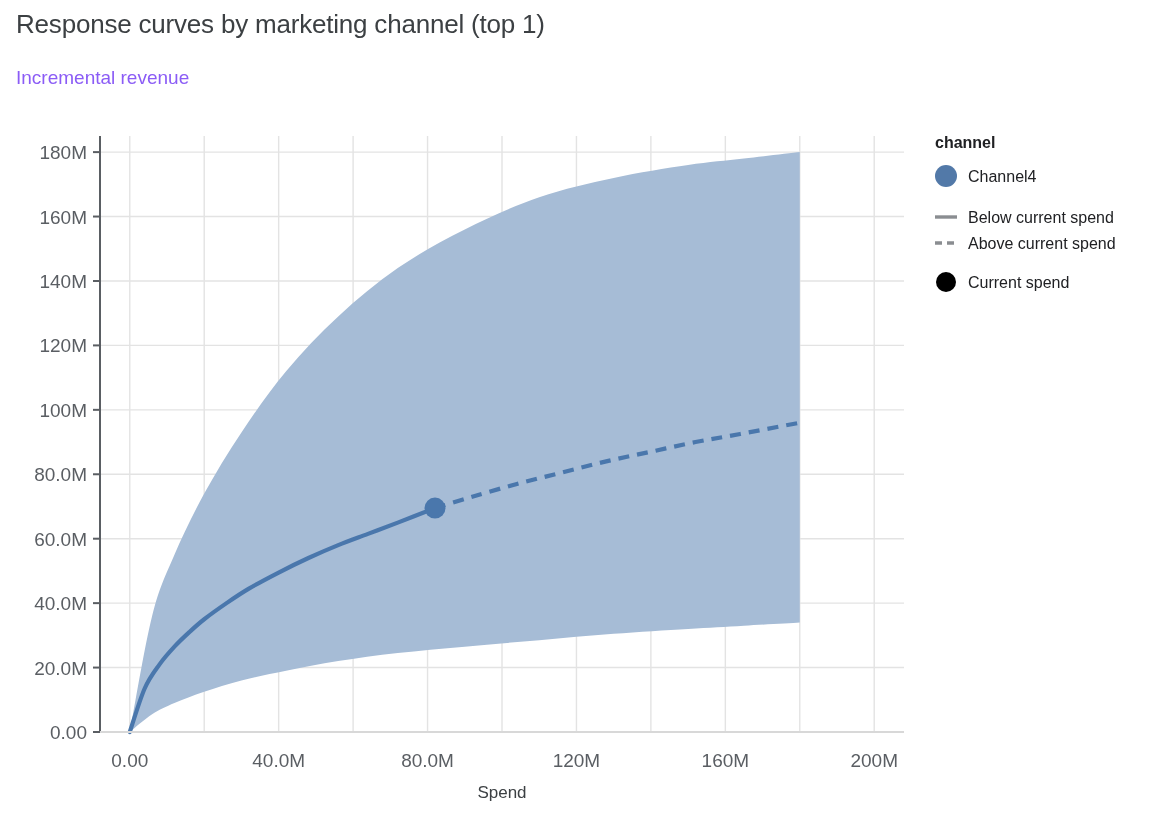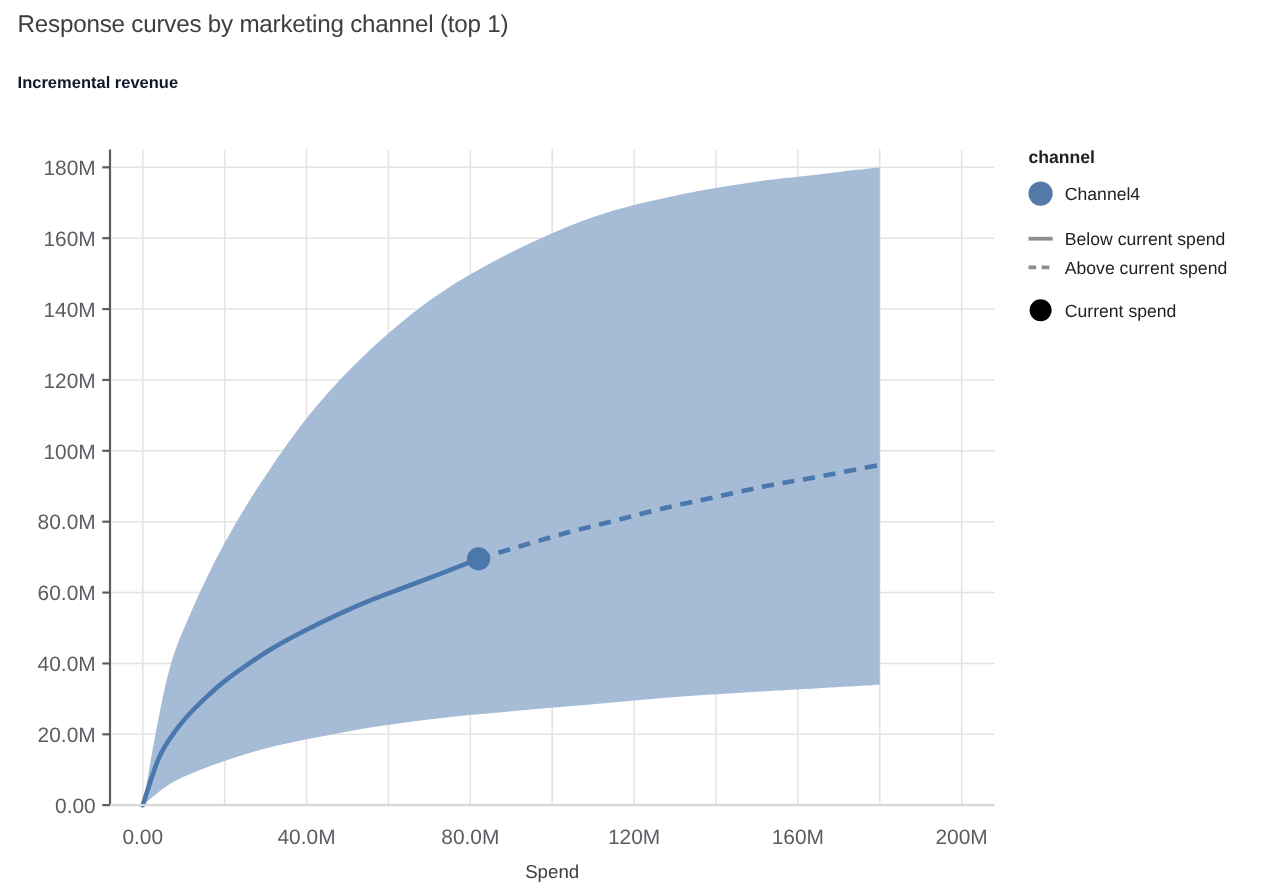--- a/index.html
+++ b/index.html
@@ -6,26 +6,26 @@
   body {
     width:1164px; height:814px;
     background:#ffffff;
     font-family:"Liberation Sans", sans-serif;
     color:#2b2b2b;
     overflow:hidden;
     position:relative;
   }
   #chart-title {
     position:absolute; left:16px; top:9px;
-    font-size:22px; font-weight:400; color:#3c4043;
+    font-size:26px; font-weight:400; color:#3c4043;
     letter-spacing:-0.2px; white-space:nowrap;
   }
   #chart-subtitle {
     position:absolute; left:16px; top:67px;
-    font-size:15px; font-weight:700; color:#0f172a;
+    font-size:19px; font-weight:400; color:#8b5cf6;
     white-space:nowrap;
   }
   #plot-wrap { position:absolute; left:0; top:0; width:1164px; height:814px; }
   svg { display:block; }
   .tick-label { font-family:"Liberation Sans", sans-serif; font-size:19px; fill:#5a5e63; }
   .axis-title { font-family:"Liberation Sans", sans-serif; font-size:17px; fill:#3c4043; }
   .legend-title { font-family:"Liberation Sans", sans-serif; font-size:16px; font-weight:bold; fill:#202124; }
   .legend-label { font-family:"Liberation Sans", sans-serif; font-size:16px; fill:#202124; }
 </style>
 </head>

